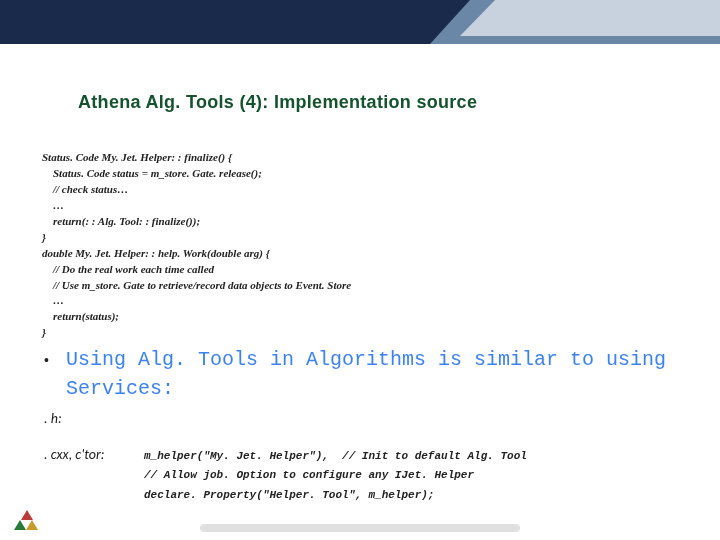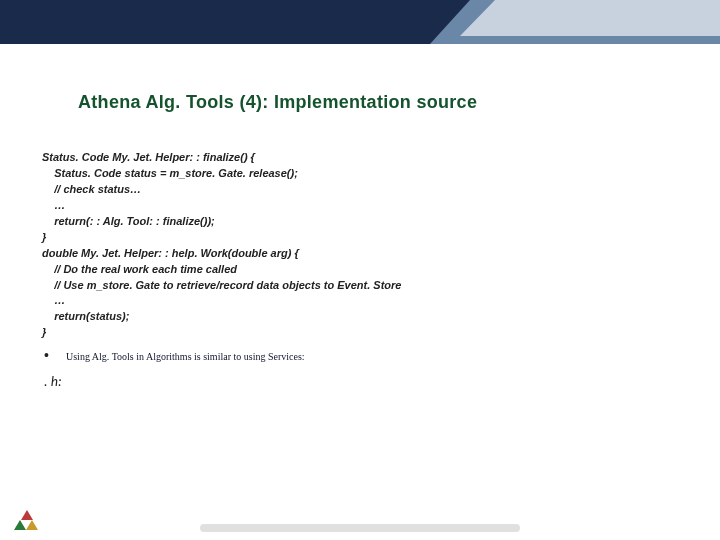--- a/index.html
+++ b/index.html
@@ -66,44 +66,44 @@
   .content {
     position: absolute;
     top: 150px;
     left: 42px;
     right: 40px;
     font-size: 11.5px;
     line-height: 1.45;
     color: #222;
   }
   .code {
-    font-family: Liberation Sans, sans-serif;
+    font-family: Liberation Serif, serif;
     font-weight: bold;
     font-style: italic;
     font-size: 11px;
     white-space: pre;
     margin: 0 0 4px 0;
   }
   .bullet-row {
     display: flex;
     align-items: baseline;
     margin-top: 4px;
     margin-bottom: 6px;
   }
   .bullet-dot {
     width: 22px;
     flex-shrink: 0;
     font-size: 14px;
     text-align: left;
     padding-left: 2px;
   }
   .bullet-text {
-    font-family: Liberation Serif, serif;
-    font-size: 10px;
-    color: #0f172a;
+    font-family: Liberation Mono, monospace;
+    font-size: 20px;
+    color: #3b82f6;
   }
   .file-row {
     display: flex;
     align-items: baseline;
     margin-top: 6px;
   }
   .file-label {
     width: 100px;
     flex-shrink: 0;
     font-family: Calibri, Verdana, sans-serif;
@@ -187,20 +187,26 @@
 
   <div class="bullet-row">
     <div class="bullet-dot">•</div>
     <div class="bullet-text">Using Alg. Tools in Algorithms is similar to using Services:</div>
   </div>
 
   <div class="file-row">
     <div class="file-label">. h:</div>
   </div>
 
+  <div class="file-row">
+    <div class="file-label">. cxx, c'tor:</div>
+    <pre class="file-code">m_helper("My. Jet. Helper"),  // Init to default Alg. Tool
+// Allow job. Option to configure any IJet. Helper
+declare. Property("Helper. Tool", m_helper);</pre>
+  </div>
 
 </div>
 
 <div class="corner-logo">
   <div class="p1"></div>
     <div class="p2"></div>
     <div class="p3"></div>
 </div>
 <div class="footer-bar"></div>
 

